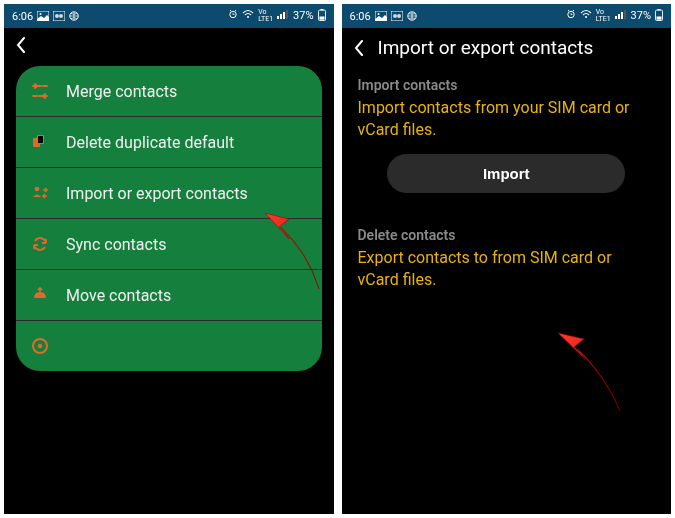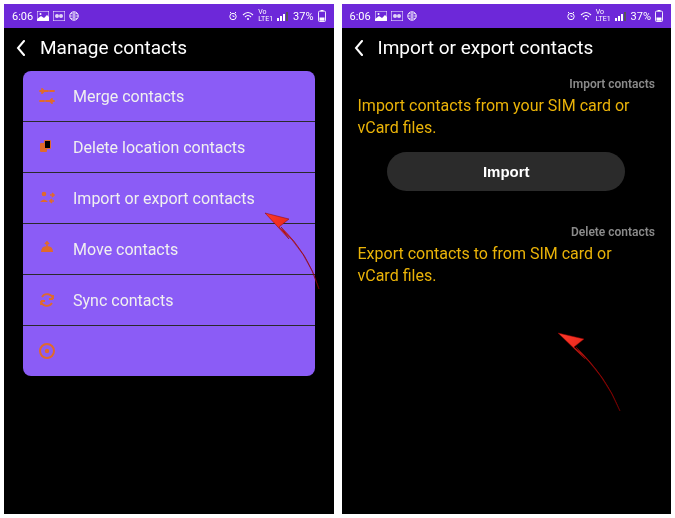--- a/index.html
+++ b/index.html
@@ -22,40 +22,40 @@
     flex-direction: column;
   }
   
   .status-bar {
     height: 24px;
     display: flex;
     align-items: center;
     padding: 0 8px;
     color: #fff;
     font-size: 11px;
-    background: #6d28d9;
+    background: #0c4a6e;
   }
   .status-left { display: flex; align-items: center; gap: 4px; }
-  .status-right { margin-left: auto; display: flex; align-items: center; gap: 4px; }
+  .status-right { margin-left: auto; display: flex; gap: 4px; }
   .status-icon { display: inline-flex; }
   
   .app-header {
     display: flex;
     align-items: center;
     padding: 8px 12px 12px 12px;
     color: #fff;
     gap: 12px;
   }
   .app-header .back { width: 12px; height: 18px; display:flex; align-items:center; }
   .app-header .title { font-size: 19px; font-weight: 400; }
   
   .card {
-    margin: 0 19px;
-    background: #8b5cf6;
-    border-radius: 8px;
+    margin: 0 12px;
+    background: #15803d;
+    border-radius: 24px;
     overflow: hidden;
   }
   .list-item {
     display: flex;
     align-items: center;
     padding: 15px 14px;
     gap: 16px;
     border-bottom: 1px solid #2a2a2a;
     position: relative;
   }
@@ -63,21 +63,21 @@
   .li-icon {
     width: 20px; height: 20px;
     display: flex; align-items: center; justify-content: center;
     color: #e06a2b;
   }
   .li-label { color: #f0f0f0; font-size: 16px; }
   
   .section {
     padding: 6px 16px 10px 16px;
   }
-  .section-title { color: #8a8a8a; font-size: 12px; font-weight: 600; margin-bottom: 4px; text-align: right; }
+  .section-title { color: #8a8a8a; font-size: 14px; font-weight: 600; margin-bottom: 4px; }
   .section-desc { color: #eab308; font-size: 16px; line-height: 1.35; margin-bottom: 14px; }
   .pill-btn {
     display: block;
     margin: 0 auto;
     width: 80%;
     background: #2b2b2b;
     color: #fff;
     border: none;
     border-radius: 20px;
     padding: 11px 0;
@@ -153,70 +153,69 @@
         </span>
     </div>
   </div>
 
   <div class="app-header">
     <span class="back">
       <svg width="10" height="16" viewBox="0 0 10 16">
           <path d="M8 1 L2 8 L8 15" stroke="#fff" stroke-width="2" fill="none" stroke-linecap="round"></path>
         </svg>
     </span>
-    <span class="title">Manage contacts</span>
   </div>
 
   <div class="card">
     <div class="list-item">
       <span class="li-icon">
           <svg width="18" height="18" viewBox="0 0 18 18">
             <path d="M2 4 H10 M6 4 L4 2 M6 4 L4 6 M16 14 H8 M12 14 L14 12 M12 14 L14 16 M2 14 H6 M16 4 H12" stroke="#e06a2b" stroke-width="1.8" fill="none" stroke-linecap="round"></path>
           </svg>
         </span>
       <span class="li-label">Merge contacts</span>
     </div>
     <div class="list-item">
       <span class="li-icon">
           <svg width="18" height="18" viewBox="0 0 18 18">
             <rect x="2" y="5" width="7" height="9" rx="1" fill="#e06a2b"></rect>
             <rect x="6" y="2" width="7" height="9" rx="1" fill="#e06a2b"></rect>
             <rect x="7" y="3" width="5" height="7" fill="#000"></rect>
           </svg>
         </span>
-      <span class="li-label">Delete location contacts</span>
+      <span class="li-label">Delete duplicate default</span>
     </div>
     <div class="list-item">
       <span class="li-icon">
           <svg width="18" height="18" viewBox="0 0 18 18">
             <circle cx="6" cy="5" r="2.3" fill="#e06a2b"></circle>
             <path d="M2 13 Q6 8 10 13 Z" fill="#e06a2b"></path>
             <path d="M12 6 L16 6 M14 4 L16 6 L14 8" stroke="#e06a2b" stroke-width="1.6" fill="none"></path>
             <path d="M16 12 L12 12 M14 10 L12 12 L14 14" stroke="#e06a2b" stroke-width="1.6" fill="none"></path>
           </svg>
         </span>
       <span class="li-label">Import or export contacts</span>
     </div>
     <div class="list-item">
       <span class="li-icon">
           <svg width="18" height="18" viewBox="0 0 18 18">
+            <path d="M4 6 A6 6 0 0 1 15 8 M15 8 L15 4 M15 8 L11 8" stroke="#e06a2b" stroke-width="1.8" fill="none"></path>
+            <path d="M14 12 A6 6 0 0 1 3 10 M3 10 L3 14 M3 10 L7 10" stroke="#e06a2b" stroke-width="1.8" fill="none"></path>
+          </svg>
+        </span>
+      <span class="li-label">Sync contacts</span>
+    </div>
+    <div class="list-item">
+      <span class="li-icon">
+          <svg width="18" height="18" viewBox="0 0 18 18">
             <path d="M3 12 Q3 6 9 6 Q15 6 15 12 Z" fill="#e06a2b"></path>
             <path d="M9 2 V6 M7 4 L9 2 L11 4" stroke="#e06a2b" stroke-width="1.6" fill="none"></path>
           </svg>
         </span>
       <span class="li-label">Move contacts</span>
-    </div>
-    <div class="list-item">
-      <span class="li-icon">
-          <svg width="18" height="18" viewBox="0 0 18 18">
-            <path d="M4 6 A6 6 0 0 1 15 8 M15 8 L15 4 M15 8 L11 8" stroke="#e06a2b" stroke-width="1.8" fill="none"></path>
-            <path d="M14 12 A6 6 0 0 1 3 10 M3 10 L3 14 M3 10 L7 10" stroke="#e06a2b" stroke-width="1.8" fill="none"></path>
-          </svg>
-        </span>
-      <span class="li-label">Sync contacts</span>
     </div>
     <div class="list-item">
       <span class="li-icon">
           <svg width="18" height="18" viewBox="0 0 18 18">
             <circle cx="9" cy="9" r="7" fill="none" stroke="#e06a2b" stroke-width="2"></circle>
             <circle cx="9" cy="9" r="2.2" fill="#e06a2b"></circle>
           </svg>
         </span>
     </div>
   </div>

